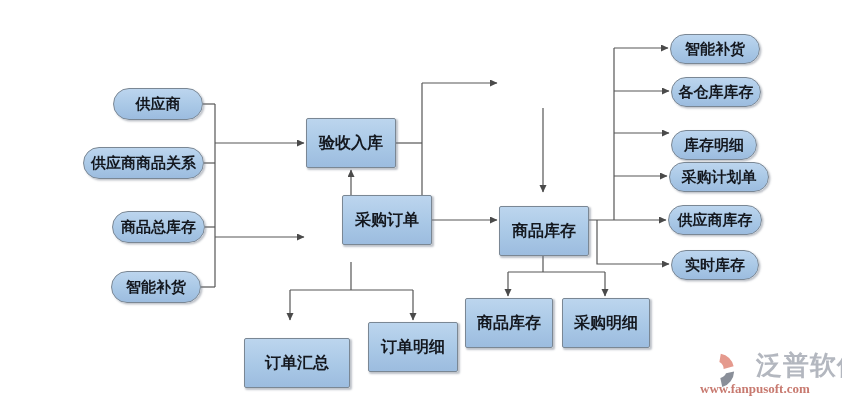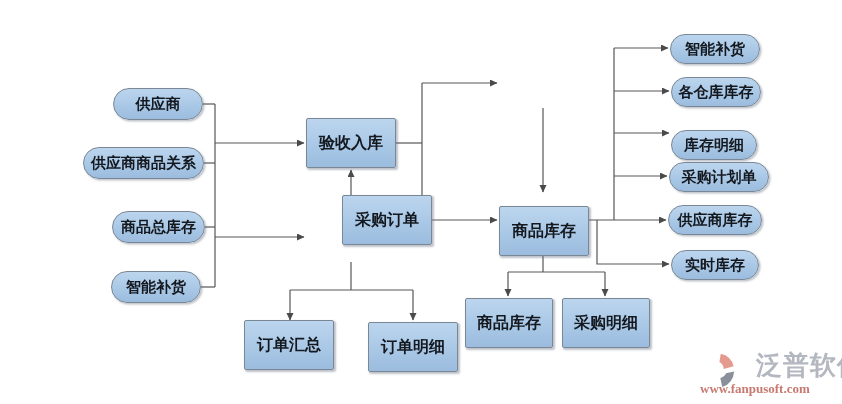--- a/index.html
+++ b/index.html
@@ -101,21 +101,21 @@
 
   <div class="node rect" style="left:499px;top:206px;width:90px;height:50px;">商品库存</div>
 
   <div class="node stadium" style="left:670px;top:34px;width:90px;height:30px;">智能补货</div>
   <div class="node stadium" style="left:671px;top:77px;width:90px;height:30px;">各仓库库存</div>
   <div class="node stadium" style="left:671px;top:130px;width:86px;height:30px;">库存明细</div>
   <div class="node stadium" style="left:669px;top:162px;width:100px;height:30px;">采购计划单</div>
   <div class="node stadium" style="left:668px;top:205px;width:94px;height:30px;">供应商库存</div>
   <div class="node stadium" style="left:671px;top:250px;width:88px;height:30px;">实时库存</div>
 
-  <div class="node rect" style="left:244px;top:320px;width:90px;height:50px;text-align:right;">订单汇总</div>
+  <div class="node rect" style="left:244px;top:338px;width:106px;height:50px;text-align:right;">订单汇总</div>
   <div class="node rect" style="left:368px;top:322px;width:90px;height:50px;">订单明细</div>
   <div class="node rect" style="left:465px;top:298px;width:88px;height:50px;">商品库存</div>
   <div class="node rect" style="left:562px;top:298px;width:88px;height:50px;">采购明细</div>
 
   <div class="watermark">
     <svg class="wm-icon" viewBox="0 0 40 40" xmlns="http://www.w3.org/2000/svg">
       <path d="M20,1 A19,19 0 0 0 20,39 A14,14 0 0 1 20,1 Z" fill="#878c96"></path>
       <path d="M24,3 A18,18 0 0 1 37.5,16 L27,19 A8.5,8.5 0 0 0 22.5,11.5 Z" fill="#e59a8e"></path>
       <path d="M38,21.5 A18,18 0 0 1 25.5,38 L23.5,28.5 A8.5,8.5 0 0 0 29.5,23.5 Z" fill="#8a8f99"></path>
     </svg>

